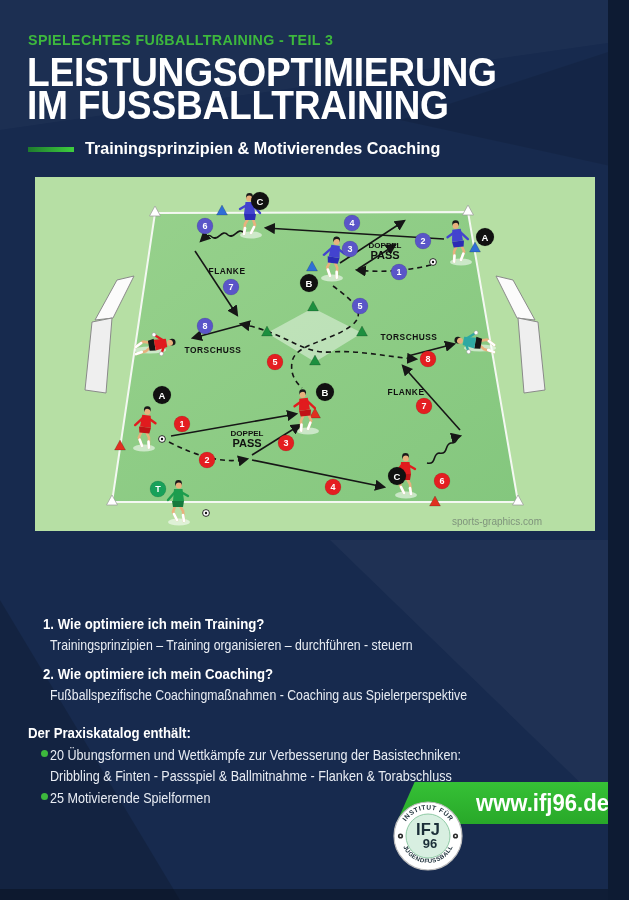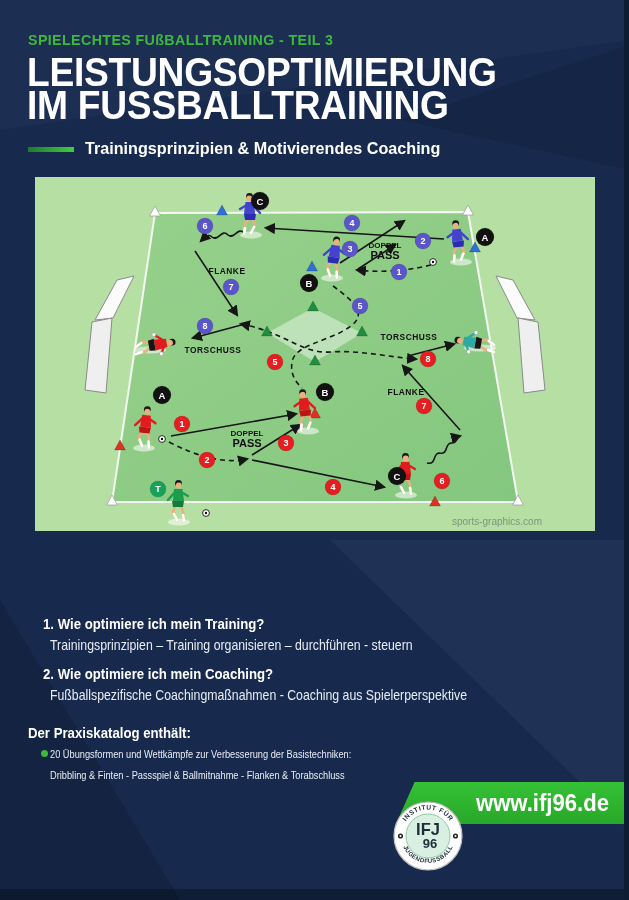--- a/index.html
+++ b/index.html
@@ -1,17 +1,17 @@
 <!DOCTYPE html>
 <html><head>
 <meta charset="utf-8">
 <style>
   html,body{margin:0;padding:0;background:#0d1b33;}
-  .page{position:relative;width:624px;height:900px;overflow:hidden;
-        background:#172a4e;font-family:"Liberation Sans",sans-serif;}
+  .page{position:relative;width:572px;height:900px;overflow:hidden;
+        background:#172a4e;font-family:"Liberation Sans",sans-serif;padding-left:36px;}
   .bg-layer{position:absolute;inset:0;pointer-events:none;}
   
   .kicker{position:absolute;left:28px;top:31px;font-size:15px;font-weight:bold;
           letter-spacing:.4px;white-space:nowrap;transform:scaleX(.95);transform-origin:left center;}
   .title{position:absolute;left:27px;top:56px;color:#fff;font-size:40px;font-weight:bold;
          line-height:33px;letter-spacing:-.3px;}
   .title span{display:block;white-space:nowrap;transform:scaleX(.93);transform-origin:left center;}
   .sub-dash{position:absolute;left:28px;top:147px;width:46px;height:5px;
             background:linear-gradient(90deg,#1e7a2e,#3ecf3e);}
   .subtitle{position:absolute;left:85px;top:139px;color:#fff;font-size:17px;font-weight:bold;
@@ -21,21 +21,21 @@
   .diagram svg{display:block;}
   
   .intro{position:absolute;left:28px;top:552px;color:#fff;font-size:17.5px;font-weight:bold;line-height:26px;}
   .intro span{display:block;white-space:nowrap;transform:scaleX(.84);transform-origin:left center;}
   .q{position:absolute;color:#fff;font-size:15px;font-weight:bold;white-space:nowrap;
      transform:scaleX(.88);transform-origin:left center;}
   .a{position:absolute;color:#e9edf4;font-size:15px;white-space:nowrap;
      transform:scaleX(.82);transform-origin:left center;}
   .praxis{position:absolute;left:28px;top:724px;color:#fff;font-size:15px;font-weight:bold;
           white-space:nowrap;transform:scaleX(.88);transform-origin:left center;}
-  .bullet{position:absolute;left:41px;color:#e9edf4;font-size:11px;line-height:21px;}
+  .bullet{position:absolute;left:41px;color:#e9edf4;font-size:15px;line-height:21px;}
   .bullet .dot{position:absolute;left:0;top:6px;width:7px;height:7px;border-radius:50%;}
   .bullet .lines{margin-left:9px;display:block;}
   .bullet .lines span{display:block;white-space:nowrap;transform:scaleX(.84);transform-origin:left center;}
   
   .ribbon{position:absolute;left:396px;top:782px;width:233px;height:42px;
           background:linear-gradient(180deg,#36c136,#28a829);
           clip-path:polygon(8% 0,100% 0,100% 100%,0 100%);}
   .ribbon .url{position:absolute;left:80px;top:0;height:42px;line-height:42px;color:#fff;
                font-size:24px;font-weight:bold;white-space:nowrap;transform:scaleX(.92);
                transform-origin:left center;}
@@ -388,20 +388,26 @@
   <div class="q" style="left:43px;top:665px">2. Wie optimiere ich mein Coaching?</div>
   <div class="a" style="left:50px;top:686px">Fußballspezifische Coachingmaßnahmen - Coaching aus Spielerperspektive</div>
 
   <div class="praxis">Der Praxiskatalog enthält:</div>
 
   <div class="bullet" style="top:744px">
     <span class="dot" style="background:#3db83d"></span>
     <span class="lines">
       <span>20 Übungsformen und Wettkämpfe zur Verbesserung der Basistechniken:</span>
       <span>Dribbling &amp; Finten - Passspiel &amp; Ballmitnahme - Flanken &amp; Torabschluss</span>
+    </span>
+  </div>
+  <div class="bullet" style="top:787px">
+    <span class="dot" style="background:#3db83d"></span>
+    <span class="lines">
+      <span>25 Motivierende Spielformen</span>
     </span>
   </div>
 
   <div class="ribbon">
     <span class="url">www.ifj96.de</span>
   </div>
   <svg class="badge" viewBox="0 0 70 70">
     <circle cx="35" cy="35" r="34" fill="#ffffff" stroke="#bcbcbc" stroke-width="1.2"></circle>
     <circle cx="35" cy="35" r="22" fill="#d8efe1" stroke="#8fcaa5" stroke-width="1"></circle>
     <defs>

